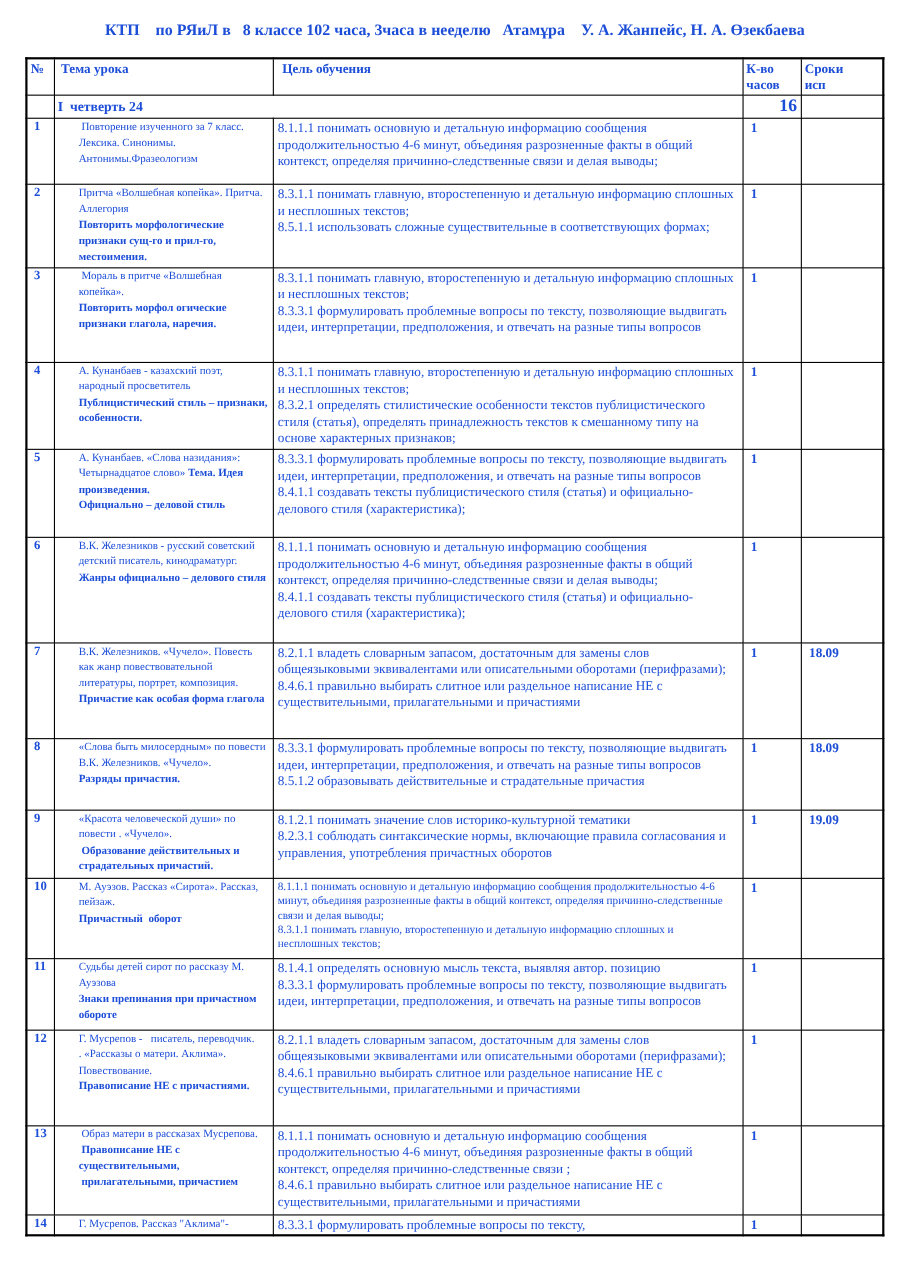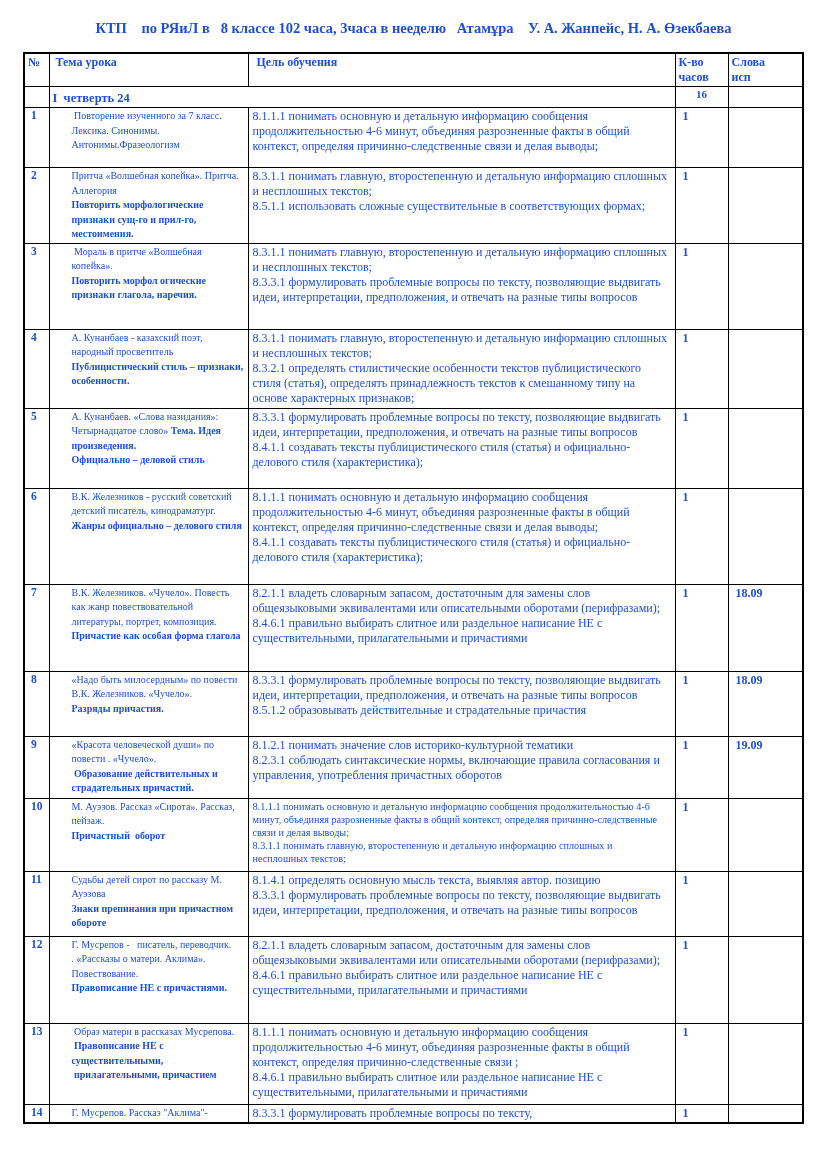--- a/index.html
+++ b/index.html
@@ -57,21 +57,21 @@
   td.hours{font-weight:bold;font-size:12px;padding-left:7px;}
   td.date{font-weight:bold;font-size:12px;padding-left:7px;}
   tr.quarter td{height:14px;}
   .qlabel{
     display:inline-block;
     width:210px;
     font-weight:bold;
     font-size:12.5px;
     white-space:pre-wrap;
   }
-  td.qhours{font-weight:bold;font-size:11px;text-align:center;}
+  td.qhours{font-weight:bold;font-size:16px;text-align:right;}
 </style>
 </head>
 <body>
 
 <div class="page">
   <div class="title">КТП    по РЯиЛ в   8 классе 102 часа, 3часа в нееделю   Атамұра    У. А. Жанпейс, Н. А. Өзекбаева</div>
 
   <table class="ktp">
     <colgroup>
       <col style="width:25px">
@@ -80,21 +80,21 @@
       <col style="width:53px">
       <col style="width:75px">
     </colgroup>
     <thead>
       <tr style="height:32px">
         <th>№</th>
         <th style="padding-left:6px">Тема урока</th>
         <th style="padding-left:8px">Цель обучения</th>
         <th>К-во
 часов</th>
-        <th>Слова
+        <th>Сроки
 исп</th>
       </tr>
       <tr class="quarter">
         <td></td>
         <td colspan="2"><span class="qlabel">I  четверть 24</span></td>
         <td class="qhours">16</td>
         <td></td>
       </tr>
     </thead>
     <tbody id="rows">
@@ -154,21 +154,21 @@
           <td class="num">7</td>
           <td class="topic"><span class="">В.К. Железников. «Чучело». Повесть как жанр повествовательной литературы, портрет, композиция.</span><span class="b">
 Причастие как особая форма глагола</span></td>
           <td class="obj">8.2.1.1 владеть словарным запасом, достаточным для замены слов общеязыковыми эквивалентами или описательными оборотами (перифразами);
 8.4.6.1 правильно выбирать слитное или раздельное написание НЕ с существительными, прилагательными и причастиями</td>
           <td class="hours">1</td>
           <td class="date">18.09</td>
         </tr>
         <tr style="height: 65px;">
           <td class="num">8</td>
-          <td class="topic"><span class="">«Надо быть милосердным» по повести
+          <td class="topic"><span class="">«Слова быть милосердным» по повести
 В.К. Железников. «Чучело».</span><span class="b">
 Разряды причастия.</span></td>
           <td class="obj">8.3.3.1 формулировать проблемные вопросы по тексту, позволяющие выдвигать идеи, интерпретации, предположения, и отвечать на разные типы вопросов
 8.5.1.2 образовывать действительные и страдательные причастия</td>
           <td class="hours">1</td>
           <td class="date">18.09</td>
         </tr>
         <tr style="height: 62px;">
           <td class="num">9</td>
           <td class="topic"><span class="">«Красота человеческой души» по повести . «Чучело».</span><span class="b">

